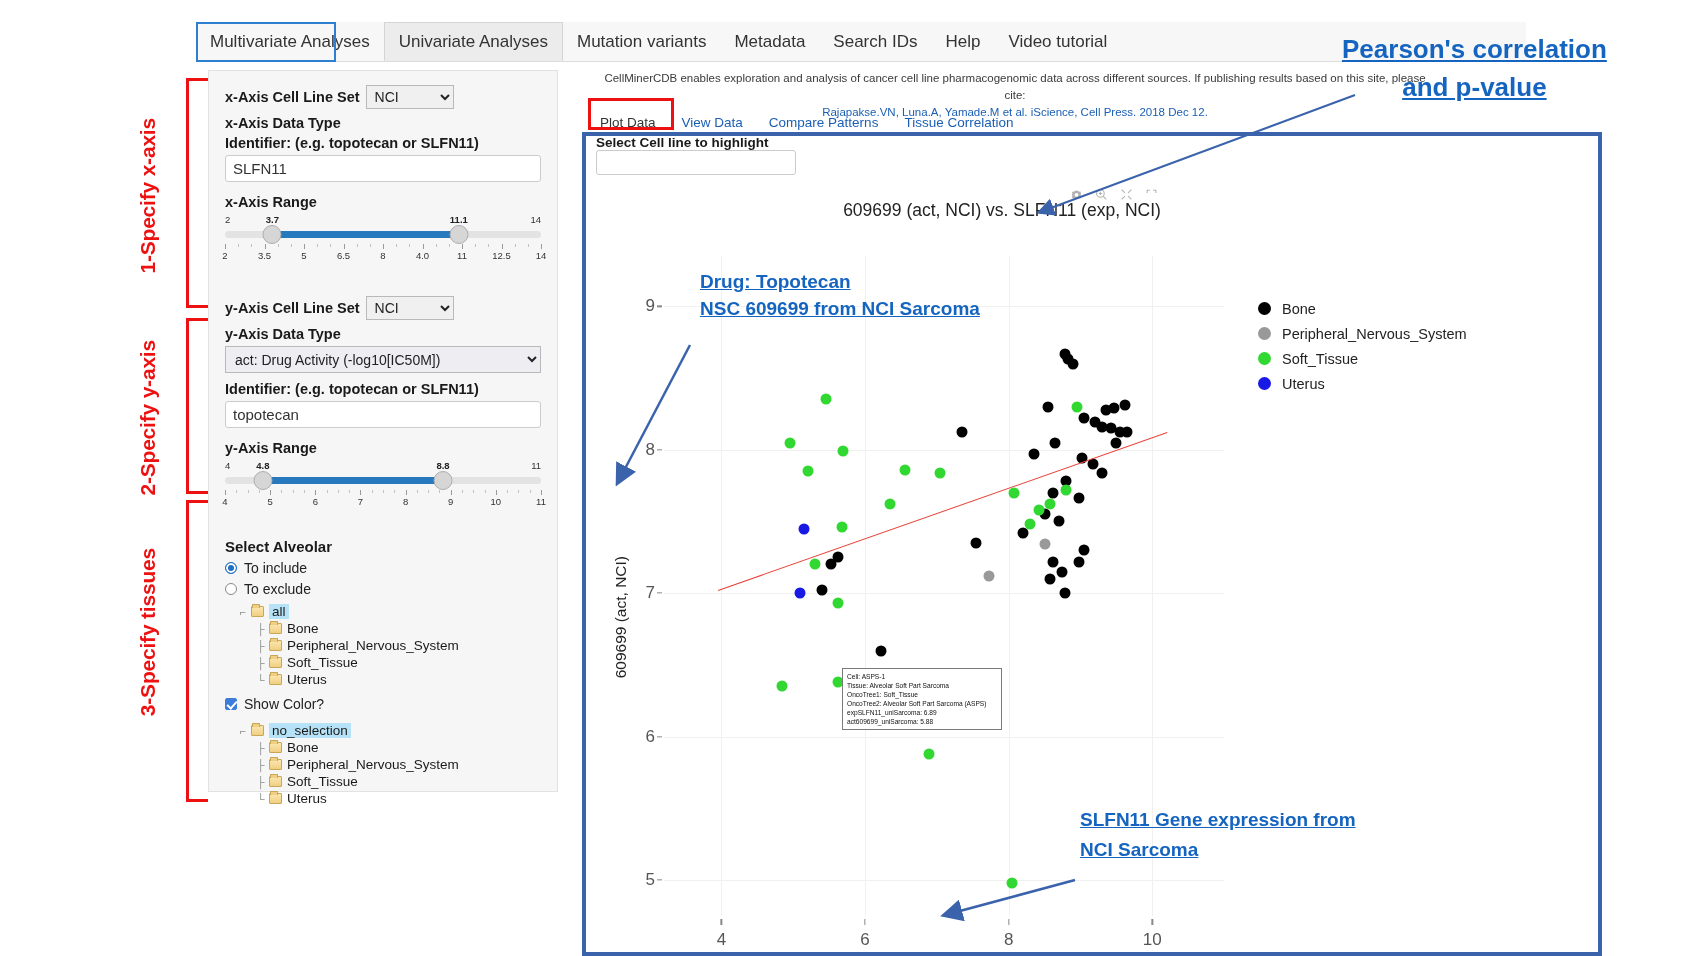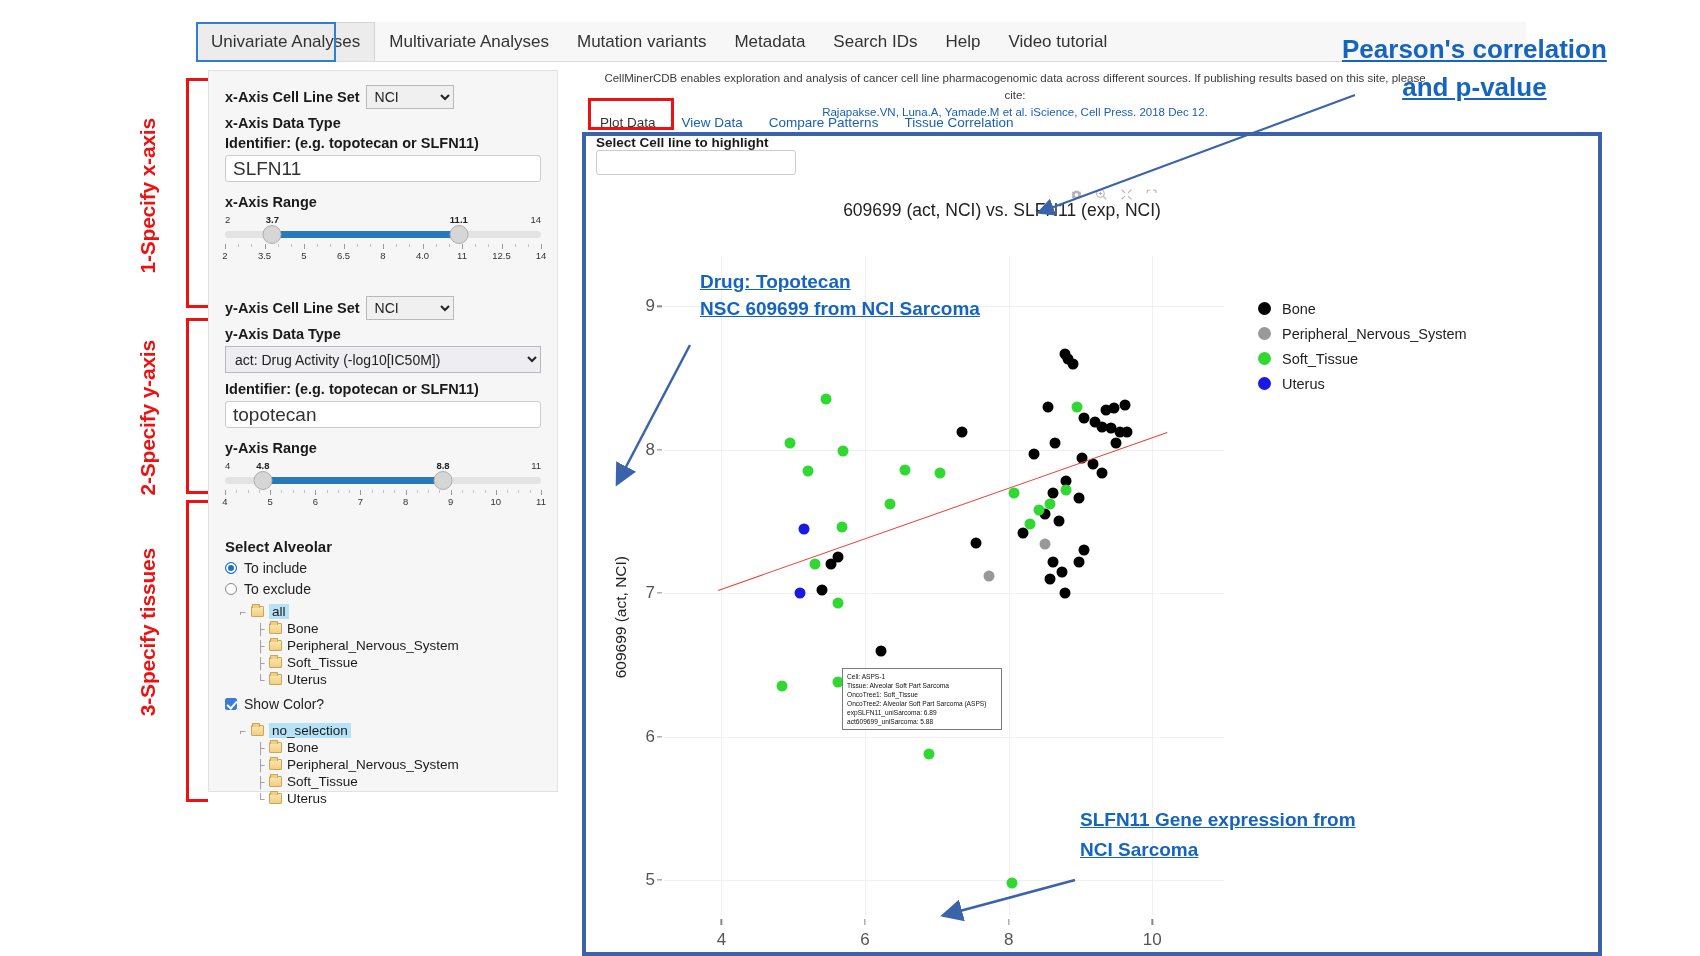--- a/index.html
+++ b/index.html
@@ -41,21 +41,21 @@
     font-size:14px; padding:2px 4px; height:24px; width:88px;
     border:1px solid #b9b9b9; background:#f0f0f0; color:#222;
     font-family:"Liberation Sans", sans-serif;
   }
   select.sel-wide {
     font-size:14px; padding:3px 5px; height:27px; width:100%;
     border:1px solid #b9b9b9; background:#eeeef2; color:#222;
     margin-bottom:8px; font-family:"Liberation Sans", sans-serif;
   }
   input.txt {
-    font-size:19px; padding:8px 7px; height:27px; width:100%;
+    font-size:15px; padding:8px 7px; height:27px; width:100%;
     border:1px solid #cccccc; background:#ffffff; color:#333;
     margin-bottom:12px; border-radius:3px;
     font-family:"Liberation Sans", sans-serif;
   }
 
   
   .slider-wrap { position:relative; height:58px; margin-bottom:4px; }
   .sl-endlabel { position:absolute; top:0; font-size:9.5px; color:#333; }
   .sl-bubble { position:absolute; top:0; font-size:9.5px; color:#222; font-weight:bold; transform:translateX(-50%); }
   .sl-track {
@@ -190,25 +190,25 @@
   }
   #annot-pearson { left:1342px; top:30px; font-size:26px; line-height:38px; text-align:center; }
   #annot-drug { left:700px; top:268px; font-size:19px; line-height:27px; }
   #annot-slfn { left:1080px; top:805px; font-size:19px; line-height:30px; }
   svg.arrow { position:absolute; overflow:visible; pointer-events:none; }
 </style>
 </head>
 <body>
 
 <div id="navbar">
+  <div class="nav-tab">
+      <span>Multivariate Analyses</span>
+    </div>
   <div class="nav-tab active">
       <span>Univariate Analyses</span>
-    </div>
-  <div class="nav-tab">
-      <span>Multivariate Analyses</span>
     </div>
   <div class="nav-tab">
       <span>Mutation variants</span>
     </div>
   <div class="nav-tab">
       <span>Metadata</span>
     </div>
   <div class="nav-tab">
       <span>Search IDs</span>
     </div>

